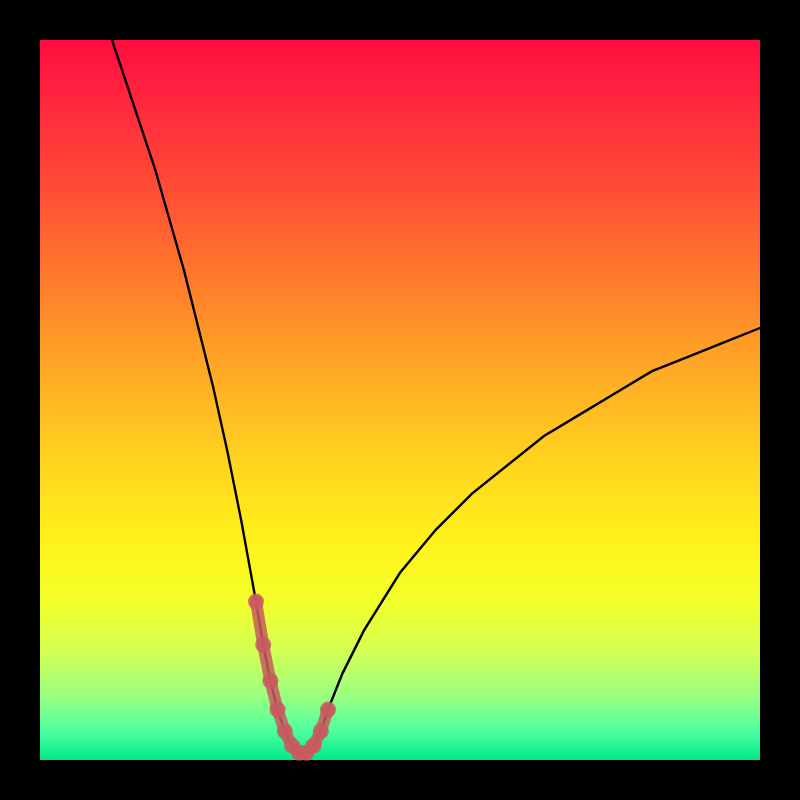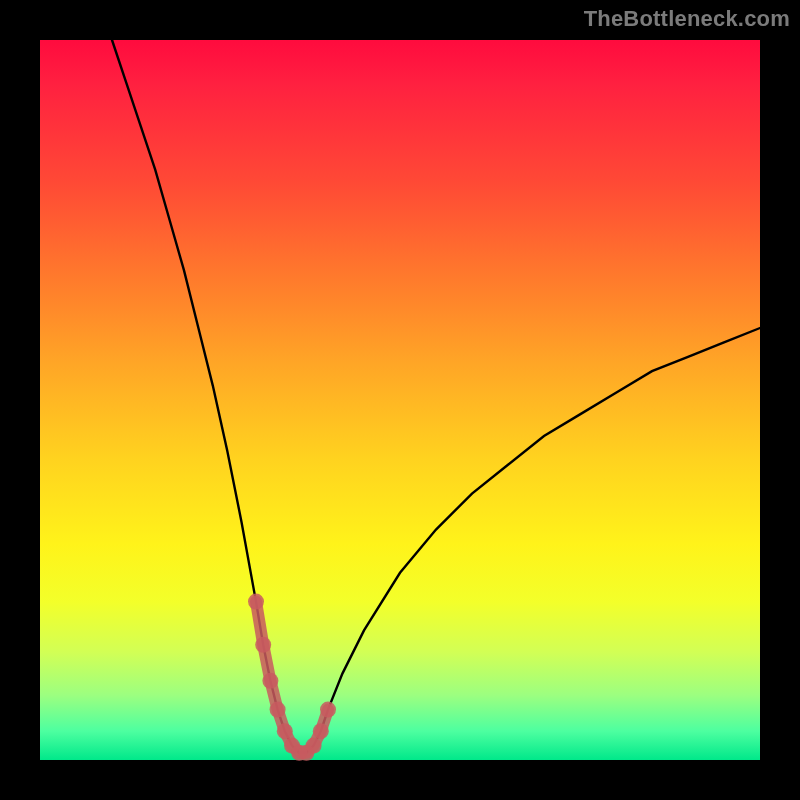--- a/index.html
+++ b/index.html
@@ -58,21 +58,20 @@
     width: 720px;
     height: 720px;
     overflow: visible;
   }
 </style>
 </head>
 <body>
 
 <div class="frame">
 
-  <div class="watermark">TheBottleneck.com</div>
 
   <div class="plot-area">
     <svg class="curve" viewBox="0 0 720 720" preserveAspectRatio="none">
       <path fill="none" stroke="#000000" stroke-width="2.4" stroke-linecap="round" d="M72.0 0.0 L86.4 43.2 L100.8 86.4 L115.2 129.6 L129.6 180.0 L144.0 230.4 L158.4 288.0 L172.8 345.6 L187.2 410.4 L201.6 482.4 L216.0 561.6 L223.2 604.8 L230.4 640.8 L237.6 669.6 L244.8 691.2 L252.0 705.6 L259.2 712.8 L266.4 712.8 L273.6 705.6 L280.8 691.2 L288.0 669.6 L302.4 633.6 L324.0 590.4 L360.0 532.8 L396.0 489.6 L432.0 453.6 L468.0 424.8 L504.0 396.0 L540.0 374.4 L576.0 352.8 L612.0 331.2 L648.0 316.8 L684.0 302.4 L720.0 288.0"></path>
       <g fill="#c85a5f" stroke="#c85a5f" stroke-width="0">
           <path d="M216.0 561.6 L223.2 604.8 L230.4 640.8 L237.6 669.6 L244.8 691.2 L252.0 705.6 L259.2 712.8 L266.4 712.8 L273.6 705.6 L280.8 691.2 L288.0 669.6" fill="none" stroke="#c85a5f" stroke-width="12" stroke-linecap="round" stroke-linejoin="round" opacity="0.85"></path>
           <circle cx="216.0" cy="561.6" r="8" fill="#c85a5f" opacity="0.85"></circle>
           <circle cx="223.2" cy="604.8" r="8" fill="#c85a5f" opacity="0.85"></circle>
           <circle cx="230.4" cy="640.8" r="8" fill="#c85a5f" opacity="0.85"></circle>
           <circle cx="237.6" cy="669.6" r="8" fill="#c85a5f" opacity="0.85"></circle>

